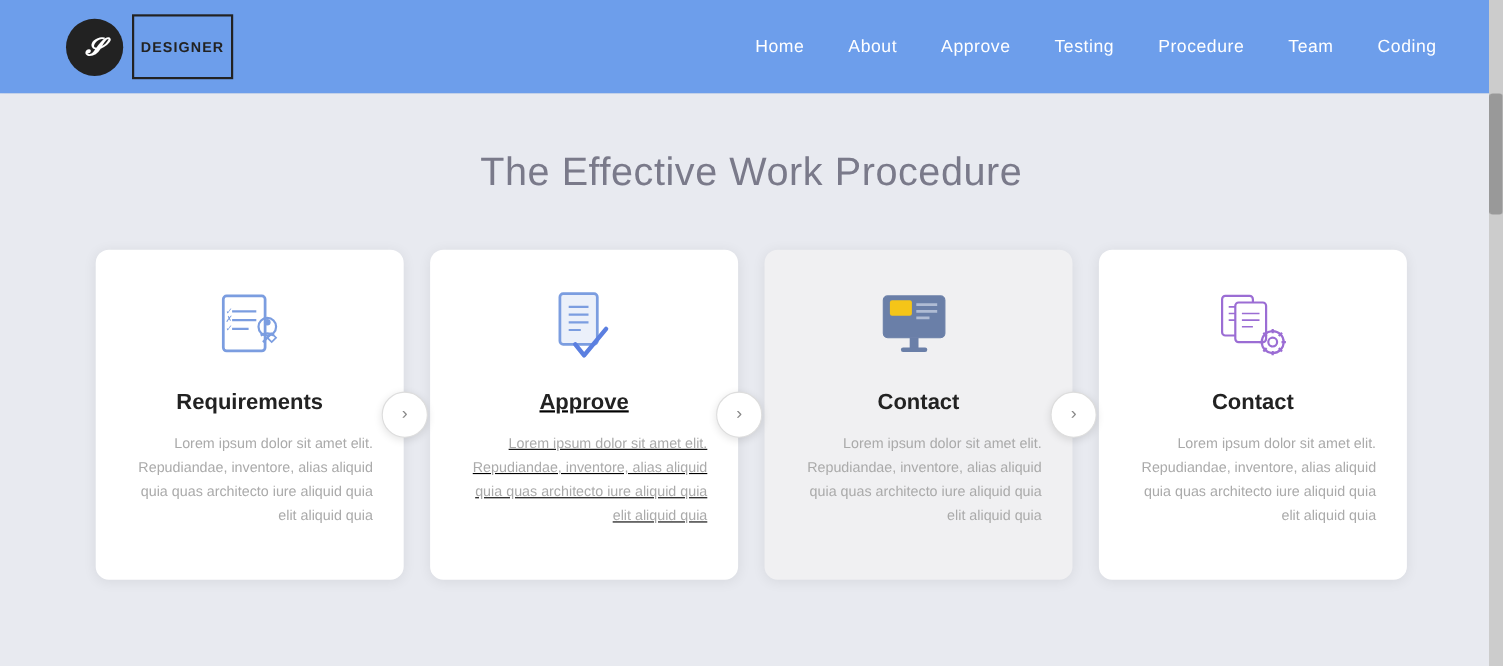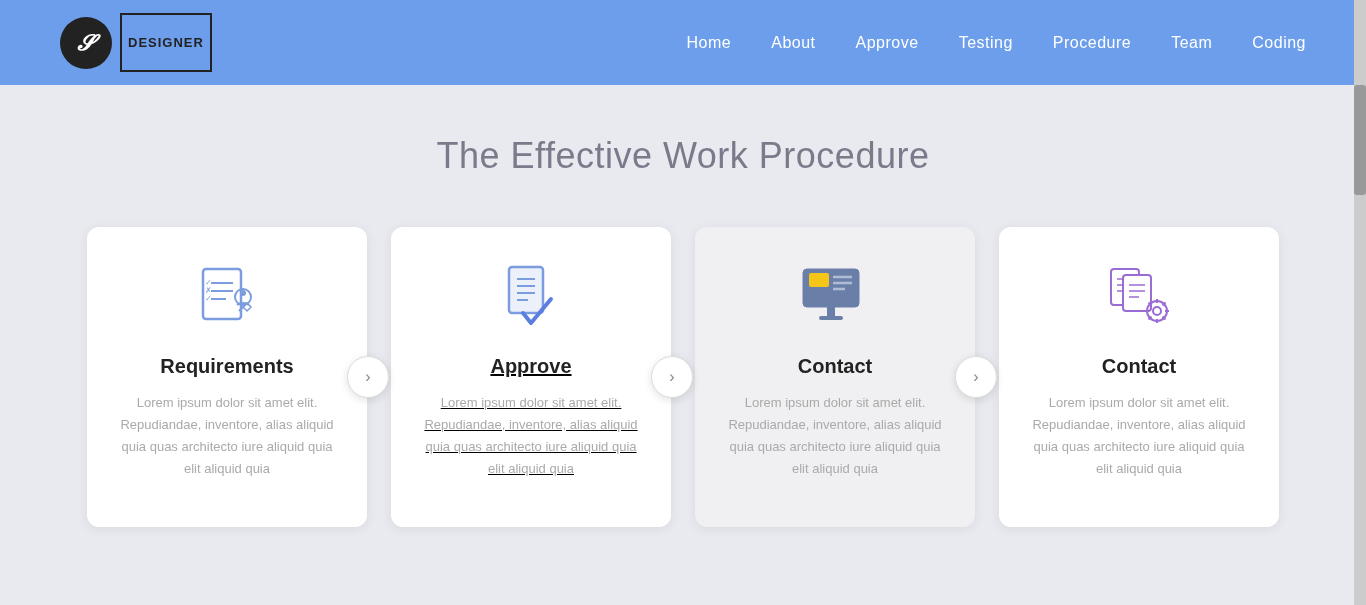--- a/index.html
+++ b/index.html
@@ -130,20 +130,21 @@
     .card-title {
       font-size: 20px;
       font-weight: 700;
       color: #222;
       margin-bottom: 14px;
     }
     .card-text {
       font-size: 13px;
       color: #aaa;
       line-height: 1.7;
+      text-align: right;
     }
     
     .arrow-btn {
       position: absolute;
       right: -22px;
       top: 50%;
       transform: translateY(-50%);
       width: 42px;
       height: 42px;
       border-radius: 50%;

